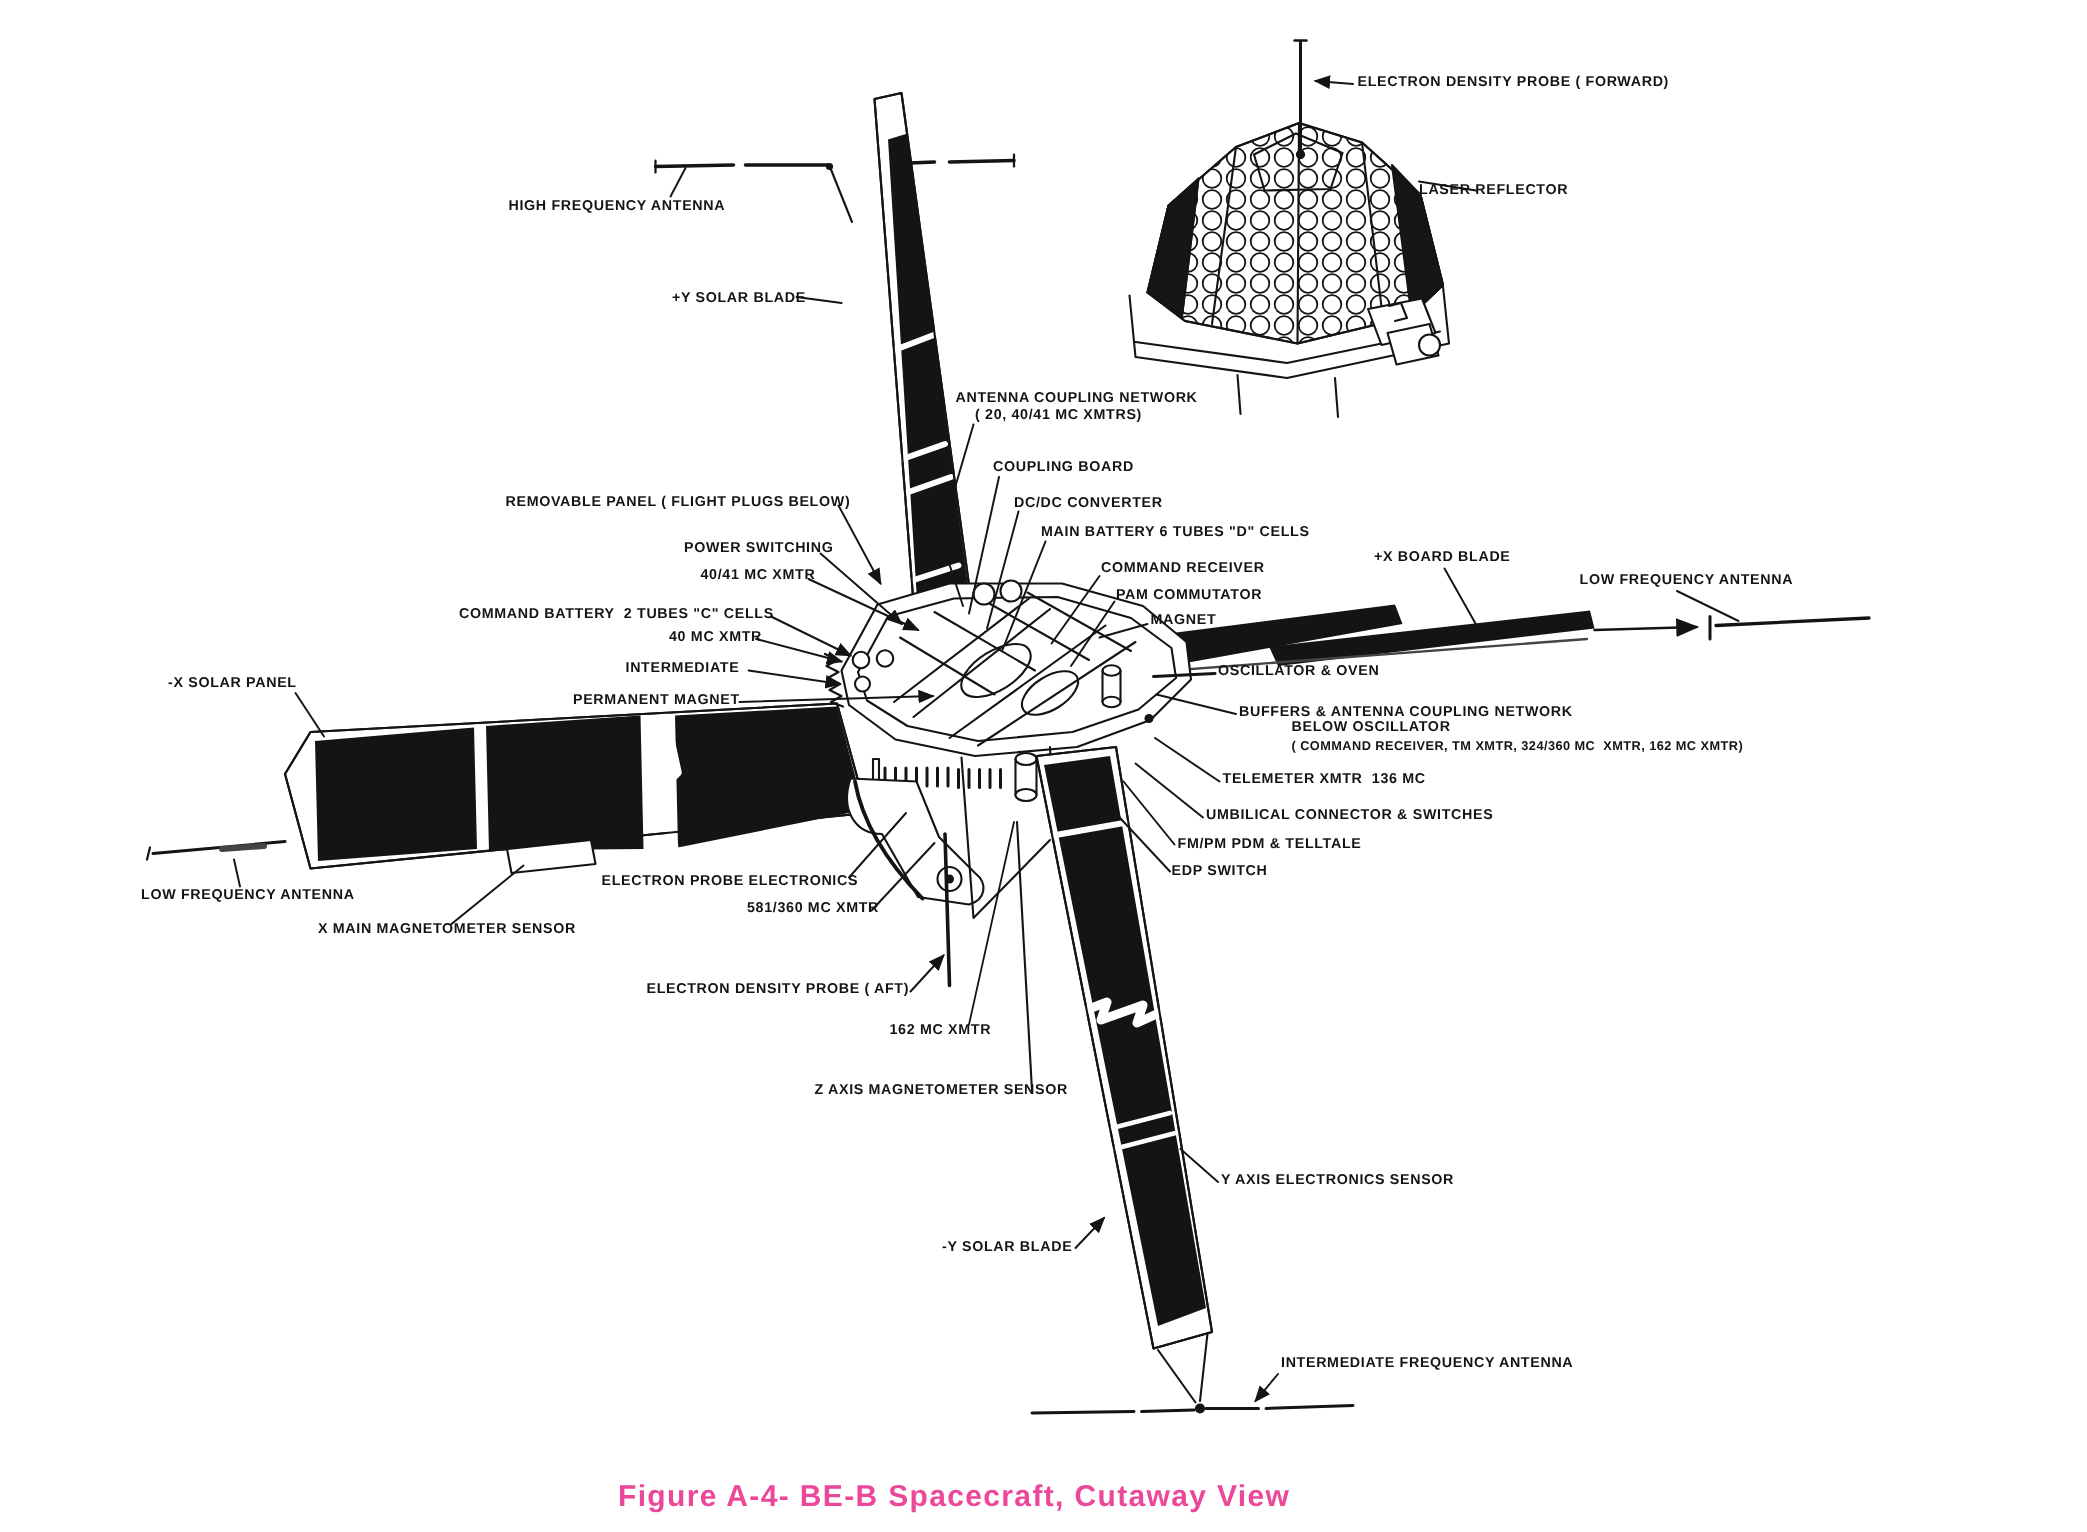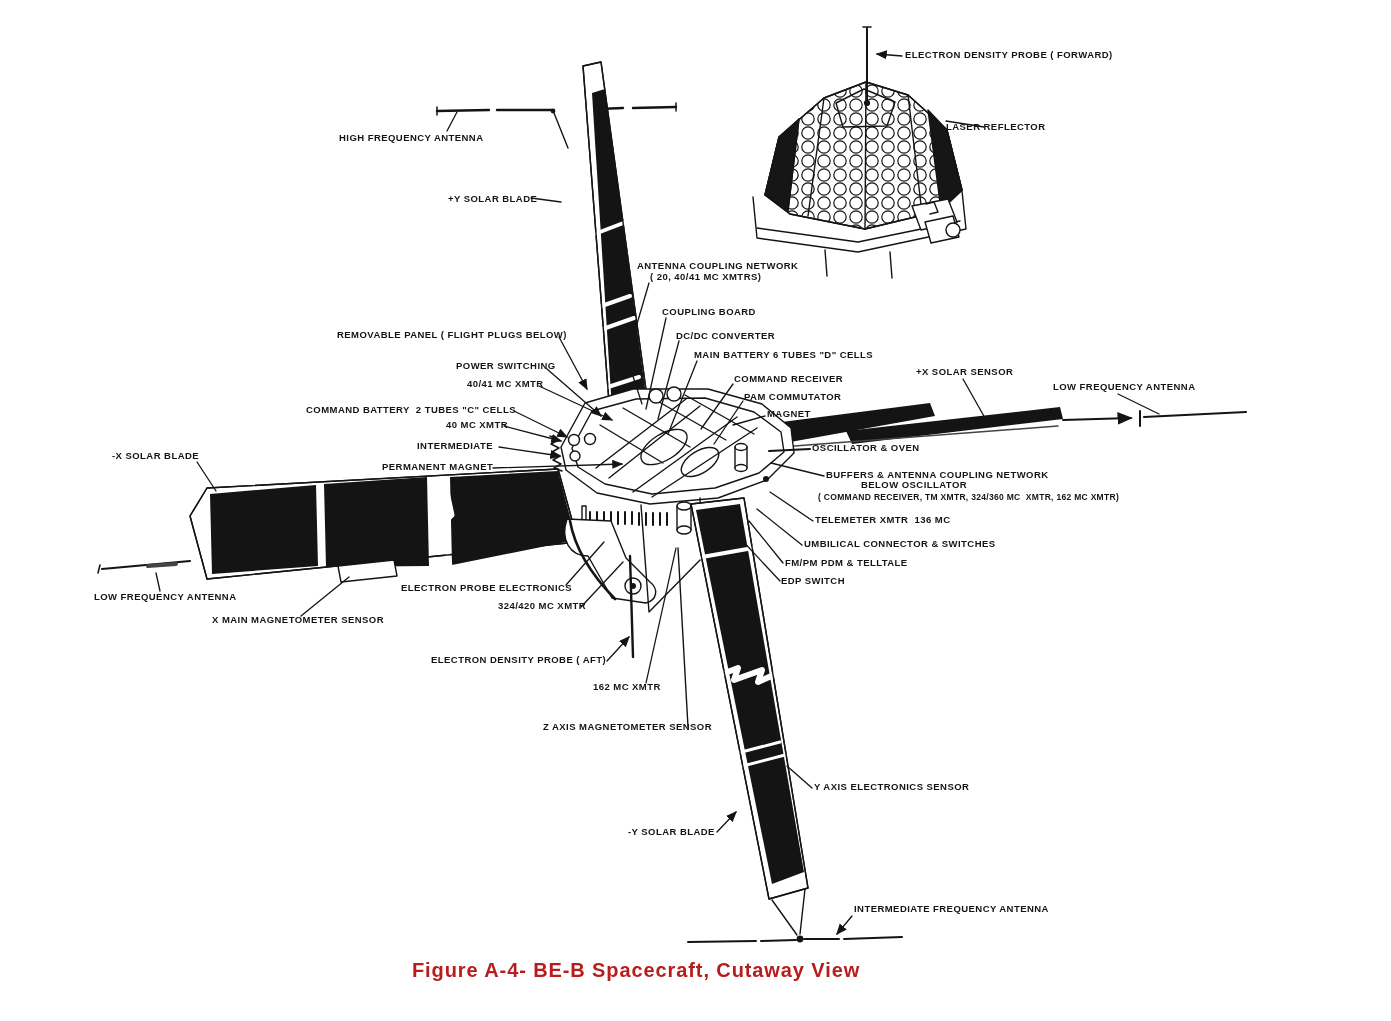--- a/index.html
+++ b/index.html
@@ -1,23 +1,23 @@
 <!DOCTYPE html>
 <html><head>
 <meta charset="utf-8">
 <style>
   html,body{margin:0;padding:0;background:#fff;}
   .stage{position:relative;width:1391px;height:1021px;background:#fff;overflow:hidden;
          font-family:"Liberation Sans",sans-serif;}
   .stage svg{position:absolute;left:0;top:0;}
   .lbl{position:absolute;font:bold 9.5px/1.2 "Liberation Sans",sans-serif;
        letter-spacing:.45px;color:#141414;white-space:pre;}
-  .lbl.small{font-size:8.5px;letter-spacing:.3px;}
+  .lbl.small{font-size:8.5px;letter-spacing:.3px;margin-left:43px;}
   .caption{position:absolute;font:600 20px/1.2 "Liberation Sans",sans-serif;
-           letter-spacing:.9px;color:#b91c1c;white-space:pre;}
+           letter-spacing:.9px;color:#ec4899;white-space:pre;margin-top:28px;}
 </style>
 </head>
 <body>
 
 <div class="stage">
 
 <svg width="1391" height="1021" viewBox="0 0 1391 1021">
   <defs>
     <marker id="arr" markerWidth="9" markerHeight="8" refX="7.5" refY="3.5" orient="auto">
       <path d="M0,0 L8.5,3.5 L0,7 Z" fill="#141414"></path>
@@ -205,42 +205,42 @@
 <div class="lbl" style="left:905px;top:49px">ELECTRON DENSITY PROBE ( FORWARD)</div>
 <div class="lbl" style="left:946px;top:121px">LASER REFLECTOR</div>
 <div class="lbl" style="left:637px;top:260px">ANTENNA COUPLING NETWORK</div>
 <div class="lbl" style="left:650px;top:271px">( 20, 40/41 MC XMTRS)</div>
 <div class="lbl" style="left:662px;top:306px">COUPLING BOARD</div>
 <div class="lbl" style="left:676px;top:330px">DC/DC CONVERTER</div>
 <div class="lbl" style="left:694px;top:349px">MAIN BATTERY 6 TUBES "D" CELLS</div>
 <div class="lbl" style="left:734px;top:373px">COMMAND RECEIVER</div>
 <div class="lbl" style="left:744px;top:391px">PAM COMMUTATOR</div>
 <div class="lbl" style="left:767px;top:408px">MAGNET</div>
-<div class="lbl" style="left:916px;top:366px">+X SOLAR SENSOR</div>
+<div class="lbl" style="left:916px;top:366px">+X BOARD BLADE</div>
 <div class="lbl" style="left:1053px;top:381px">LOW FREQUENCY ANTENNA</div>
 <div class="lbl" style="left:337px;top:329px">REMOVABLE PANEL ( FLIGHT PLUGS BELOW)</div>
 <div class="lbl" style="left:456px;top:360px">POWER SWITCHING</div>
 <div class="lbl" style="left:467px;top:378px">40/41 MC XMTR</div>
 <div class="lbl" style="left:306px;top:404px">COMMAND BATTERY  2 TUBES "C" CELLS</div>
 <div class="lbl" style="left:446px;top:419px">40 MC XMTR</div>
 <div class="lbl" style="left:417px;top:440px">INTERMEDIATE</div>
 <div class="lbl" style="left:382px;top:461px">PERMANENT MAGNET</div>
-<div class="lbl" style="left:112px;top:450px">-X SOLAR BLADE</div>
+<div class="lbl" style="left:112px;top:450px">-X SOLAR PANEL</div>
 <div class="lbl" style="left:94px;top:591px">LOW FREQUENCY ANTENNA</div>
 <div class="lbl" style="left:212px;top:614px">X MAIN MAGNETOMETER SENSOR</div>
 <div class="lbl" style="left:812px;top:442px">OSCILLATOR &amp; OVEN</div>
 <div class="lbl" style="left:826px;top:469px">BUFFERS &amp; ANTENNA COUPLING NETWORK</div>
 <div class="lbl" style="left:861px;top:479px">BELOW OSCILLATOR</div>
 <div class="lbl small" style="left:818px;top:492px">( COMMAND RECEIVER, TM XMTR, 324/360 MC  XMTR, 162 MC XMTR)</div>
 <div class="lbl" style="left:815px;top:514px">TELEMETER XMTR  136 MC</div>
 <div class="lbl" style="left:804px;top:538px">UMBILICAL CONNECTOR &amp; SWITCHES</div>
 <div class="lbl" style="left:785px;top:557px">FM/PM PDM &amp; TELLTALE</div>
 <div class="lbl" style="left:781px;top:575px">EDP SWITCH</div>
 <div class="lbl" style="left:401px;top:582px">ELECTRON PROBE ELECTRONICS</div>
-<div class="lbl" style="left:498px;top:600px">324/420 MC XMTR</div>
+<div class="lbl" style="left:498px;top:600px">581/360 MC XMTR</div>
 <div class="lbl" style="left:431px;top:654px">ELECTRON DENSITY PROBE ( AFT)</div>
 <div class="lbl" style="left:593px;top:681px">162 MC XMTR</div>
 <div class="lbl" style="left:543px;top:721px">Z AXIS MAGNETOMETER SENSOR</div>
 <div class="lbl" style="left:814px;top:781px">Y AXIS ELECTRONICS SENSOR</div>
 <div class="lbl" style="left:628px;top:826px">-Y SOLAR BLADE</div>
 <div class="lbl" style="left:854px;top:903px">INTERMEDIATE FREQUENCY ANTENNA</div>
 
 <div class="caption" style="left:412px;top:958px">Figure A-4- BE-B Spacecraft, Cutaway View</div>
 
 </div>

